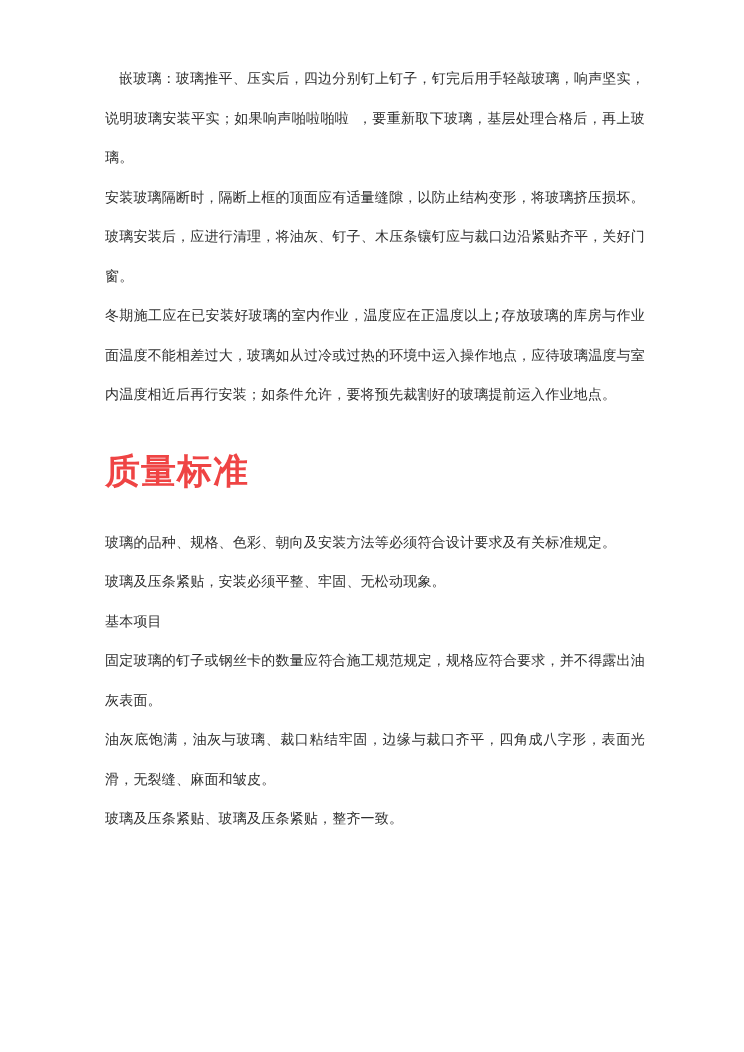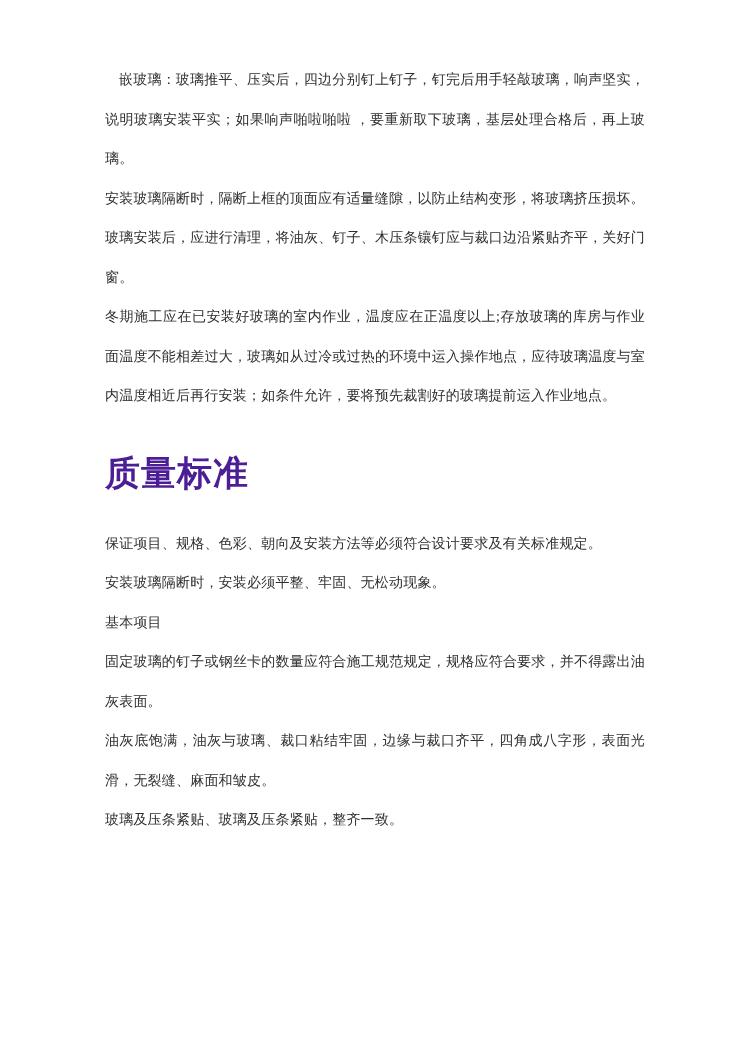--- a/index.html
+++ b/index.html
@@ -6,21 +6,21 @@
     margin: 0;
     padding: 0;
     background: #ffffff;
   }
   .page {
     position: relative;
     width: 744px;
     height: 1052px;
     background: #ffffff;
     overflow: hidden;
-    font-family: Liberation Serif, serif;
+    font-family: Liberation Mono, monospace;
   }
   .content {
     box-sizing: border-box;
     padding: 60px 99px 0 105px;
   }
   .para {
     margin: 0;
     font-size: 14px;
     line-height: 39.5px;
     color: #2e2e2e;
@@ -28,21 +28,21 @@
     letter-spacing: 0.2px;
   }
   .para.first-indent {
     text-indent: 14px;
   }
   .heading {
     margin: 36px 0 28px 0;
     font-size: 35px;
     line-height: 44px;
     font-weight: 700;
-    color: #4c1d95;
+    color: #ef4444;
     letter-spacing: 1px;
   }
 </style>
 </head>
 <body>
 
 <div class="page">
   <div class="content">
 
     <p class="para first-indent">嵌玻璃：玻璃推平、压实后，四边分别钉上钉子，钉完后用手轻敲玻璃，响声坚实，说明玻璃安装平实；如果响声啪啦啪啦 ，要重新取下玻璃，基层处理合格后，再上玻璃。</p>
@@ -51,23 +51,23 @@
 
     <p class="para">安装玻璃隔断时，隔断上框的顶面应有适量缝隙，以防止结构变形，将玻璃挤压损坏。</p>
 
     <p class="para">玻璃安装后，应进行清理，将油灰、钉子、木压条镶钉应与裁口边沿紧贴齐平，关好门窗。</p>
 
     <p class="para">冬期施工应在已安装好玻璃的室内作业，温度应在正温度以上;存放玻璃的库房与作业面温度不能相差过大，玻璃如从过冷或过热的环境中运入操作地点，应待玻璃温度与室内温度相近后再行安装；如条件允许，要将预先裁割好的玻璃提前运入作业地点。</p>
 
     <h1 class="heading">质量标准</h1>
 
 
-    <p class="para">保证项目、规格、色彩、朝向及安装方法等必须符合设计要求及有关标准规定。</p>
+    <p class="para">玻璃的品种、规格、色彩、朝向及安装方法等必须符合设计要求及有关标准规定。</p>
 
-    <p class="para">安装玻璃隔断时，安装必须平整、牢固、无松动现象。</p>
+    <p class="para">玻璃及压条紧贴，安装必须平整、牢固、无松动现象。</p>
 
     <p class="para">基本项目</p>
 
     <p class="para">固定玻璃的钉子或钢丝卡的数量应符合施工规范规定，规格应符合要求，并不得露出油灰表面。</p>
 
     <p class="para">油灰底饱满，油灰与玻璃、裁口粘结牢固，边缘与裁口齐平，四角成八字形，表面光滑，无裂缝、麻面和皱皮。</p>
 
 
     <p class="para">玻璃及压条紧贴、玻璃及压条紧贴，整齐一致。</p>
 

